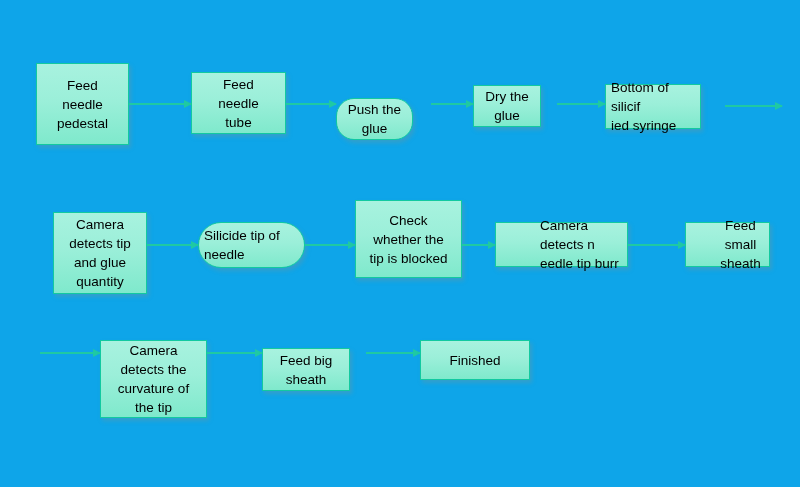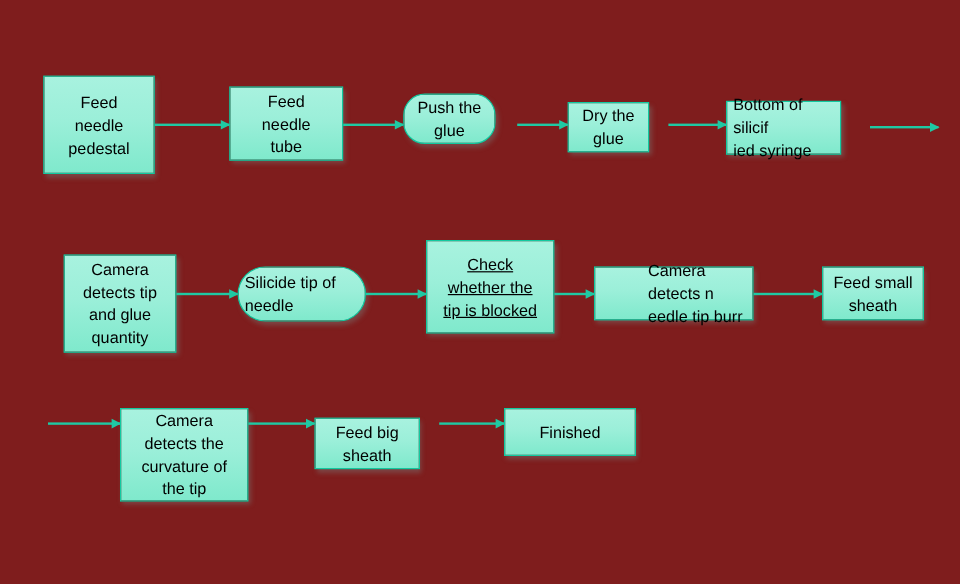--- a/index.html
+++ b/index.html
@@ -8,21 +8,21 @@
     padding: 0;
     background: #ffffff;
   }
   body {
     font-family: "Liberation Sans", sans-serif;
   }
   #canvas {
     position: relative;
     width: 800px;
     height: 487px;
-    background: #7f1d1d;
+    background: #0ea5e9;
     overflow: hidden;
   }
   .node {
     position: absolute;
     box-sizing: border-box;
     border: 1.5px solid #12C9A0;
     background: linear-gradient(to bottom, #A8F2DF 0%, #9BEFD9 45%, #7FE9CC 100%);
     box-shadow: 2px 3px 4px rgba(120, 150, 145, 0.35);
     color: #000000;
     font-family: "Liberation Sans", sans-serif;
@@ -76,21 +76,21 @@
   <div class="node align-center" style="left:191px; top:72px; width:95px; height:62px;">
     <span class="lbl">Feed
 needle
 tube</span>
   </div>
 
   <div class="edge" style="left:286px; top:103px; width:50px;">
     <span class="head"></span>
   </div>
 
-  <div class="node align-center" style="left:336px; top:78px; width:77px; height:42px;border-radius:18px;">
+  <div class="node align-center" style="left:336px; top:98px; width:77px; height:42px;border-radius:18px;">
     <span class="lbl">Push the
 glue</span>
   </div>
 
   <div class="edge" style="left:431px; top:103px; width:42px;">
     <span class="head"></span>
   </div>
 
   <div class="node align-center" style="left:473px; top:85px; width:68px; height:42px;">
     <span class="lbl">Dry the
@@ -123,40 +123,40 @@
 
   <div class="node align-left" style="left:198px; top:222px; width:107px; height:46px;border-radius:23px;">
     <span class="lbl">Silicide tip of
 needle</span>
   </div>
 
   <div class="edge" style="left:305px; top:244px; width:50px;">
     <span class="head"></span>
   </div>
 
-  <div class="node align-center" style="left:355px; top:200px; width:107px; height:78px;text-decoration:underline;">
+  <div class="node align-center" style="left:355px; top:200px; width:107px; height:78px;">
     <span class="lbl">Check
 whether the
 tip is blocked</span>
   </div>
 
   <div class="edge" style="left:462px; top:244px; width:33px;">
     <span class="head"></span>
   </div>
 
   <div class="node align-left" style="left:495px; top:222px; width:133px; height:45px;padding-left:44px;">
     <span class="lbl">Camera detects n
 eedle tip burr</span>
   </div>
 
   <div class="edge" style="left:628px; top:244px; width:57px;">
     <span class="head"></span>
   </div>
 
-  <div class="node align-center" style="left:685px; top:222px; width:85px; height:45px;">
+  <div class="node align-center" style="left:685px; top:222px; width:85px; height:45px;padding-left:31px;">
     <span class="lbl">Feed small
 sheath</span>
   </div>
 
   <div class="edge" style="left:40px; top:352px; width:60px;">
     <span class="head"></span>
   </div>
 
   <div class="node align-center" style="left:100px; top:340px; width:107px; height:78px;">
     <span class="lbl">Camera

